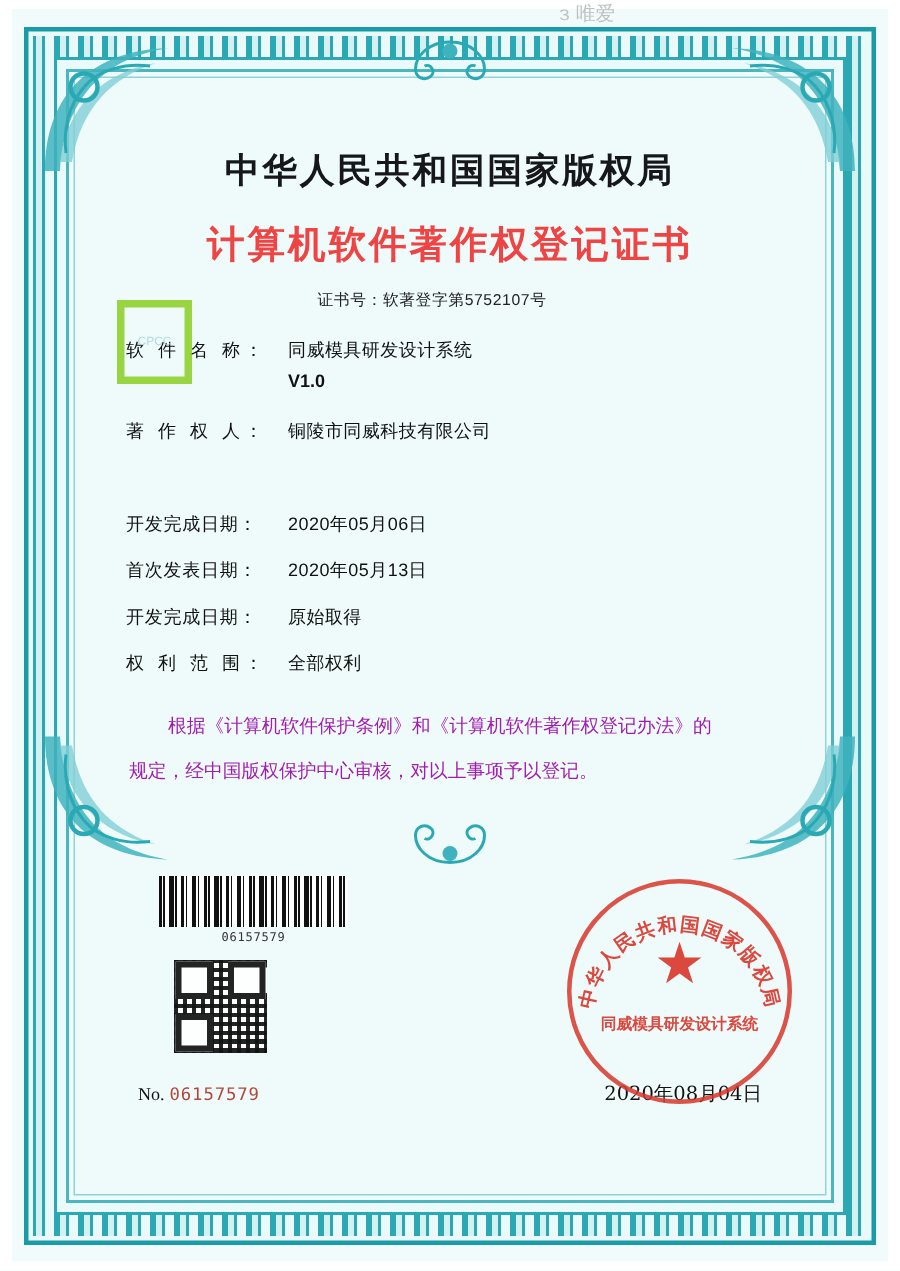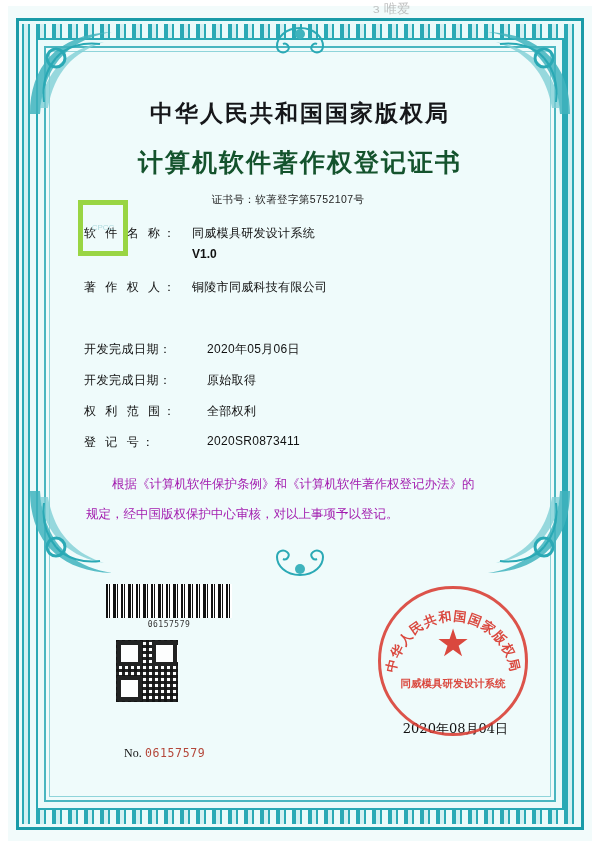--- a/index.html
+++ b/index.html
@@ -133,21 +133,21 @@
     letter-spacing: 2px;
     color: #16171a;
     margin-top: 36px;
   }
   .title-2 {
     text-align: center;
     font-family: "DejaVu Serif", serif;
     font-weight: bold;
     font-size: 25px;
     letter-spacing: 2px;
-    color: #14532d;
+    color: #ef4444;
     margin-top: 17px;
   }
 
   .cert-no {
     text-align: center;
     font-size: 10.5px;
     color: #222;
     margin-top: 14px;
     padding-right: 24px;
     letter-spacing: 0.4px;
@@ -178,21 +178,21 @@
     padding-left: 108px;
     font-size: 12px;
     margin-top: 2px;
     margin-bottom: 4px;
     font-weight: bold;
   }
 
   .gap-lg { height: 22px; }
   .gap-md { height: 14px; }
 
-  .date-fields .field-row { margin-bottom: 14px; gap: 15px; }
+  .date-fields .field-row { margin-bottom: 14px; }
 
   .statement {
     margin-top: 18px;
     padding: 0 26px 0 26px;
     font-size: 12.5px;
     line-height: 30px;
     text-indent: 26px;
     font-family: "DejaVu Serif", serif;
     color: #a21caf;
   }
@@ -253,24 +253,23 @@
     height: 17px;
     border: 4px solid #111;
     background: #fff;
     box-sizing: content-box;
   }
 
   
   .doc-no {
     position: absolute;
     left: 32px;
-    top: 684px;
+    top: 660px;
     font-size: 12px;
     color: #111;
-    margin-left: 32px;
   }
   .doc-no .no-label { font-family: "Liberation Serif", serif; }
   .doc-no .no-value {
     font-family: "DejaVu Sans Mono", monospace;
     color: #b4473a;
     font-size: 11.5px;
     letter-spacing: 0.6px;
   }
 
   
@@ -446,30 +445,30 @@
     </div>
 
     <div class="gap-lg"></div>
 
     <div class="fields date-fields">
       <div class="field-row">
         <div class="field-label tight">开发完成日期：</div>
         <div class="field-value">2020年05月06日</div>
       </div>
       <div class="field-row">
+        <div class="field-label tight">首次发表日期：</div>
+        <div class="field-value">2020年05月13日</div>
+      </div>
+      <div class="field-row">
         <div class="field-label tight">开发完成日期：</div>
         <div class="field-value">原始取得</div>
       </div>
       <div class="field-row">
         <div class="field-label">权 利 范 围：</div>
         <div class="field-value">全部权利</div>
-      </div>
-      <div class="field-row">
-        <div class="field-label">登 记 号：</div>
-        <div class="field-value">2020SR0873411</div>
       </div>
     </div>
 
     <div class="statement">
       <div>根据《计算机软件保护条例》和《计算机软件著作权登记办法》的</div>
       <div style="text-indent:0">规定，经中国版权保护中心审核，对以上事项予以登记。</div>
     </div>
 
     <div class="barcode"></div>
     <div class="barcode-num">06157579</div>

